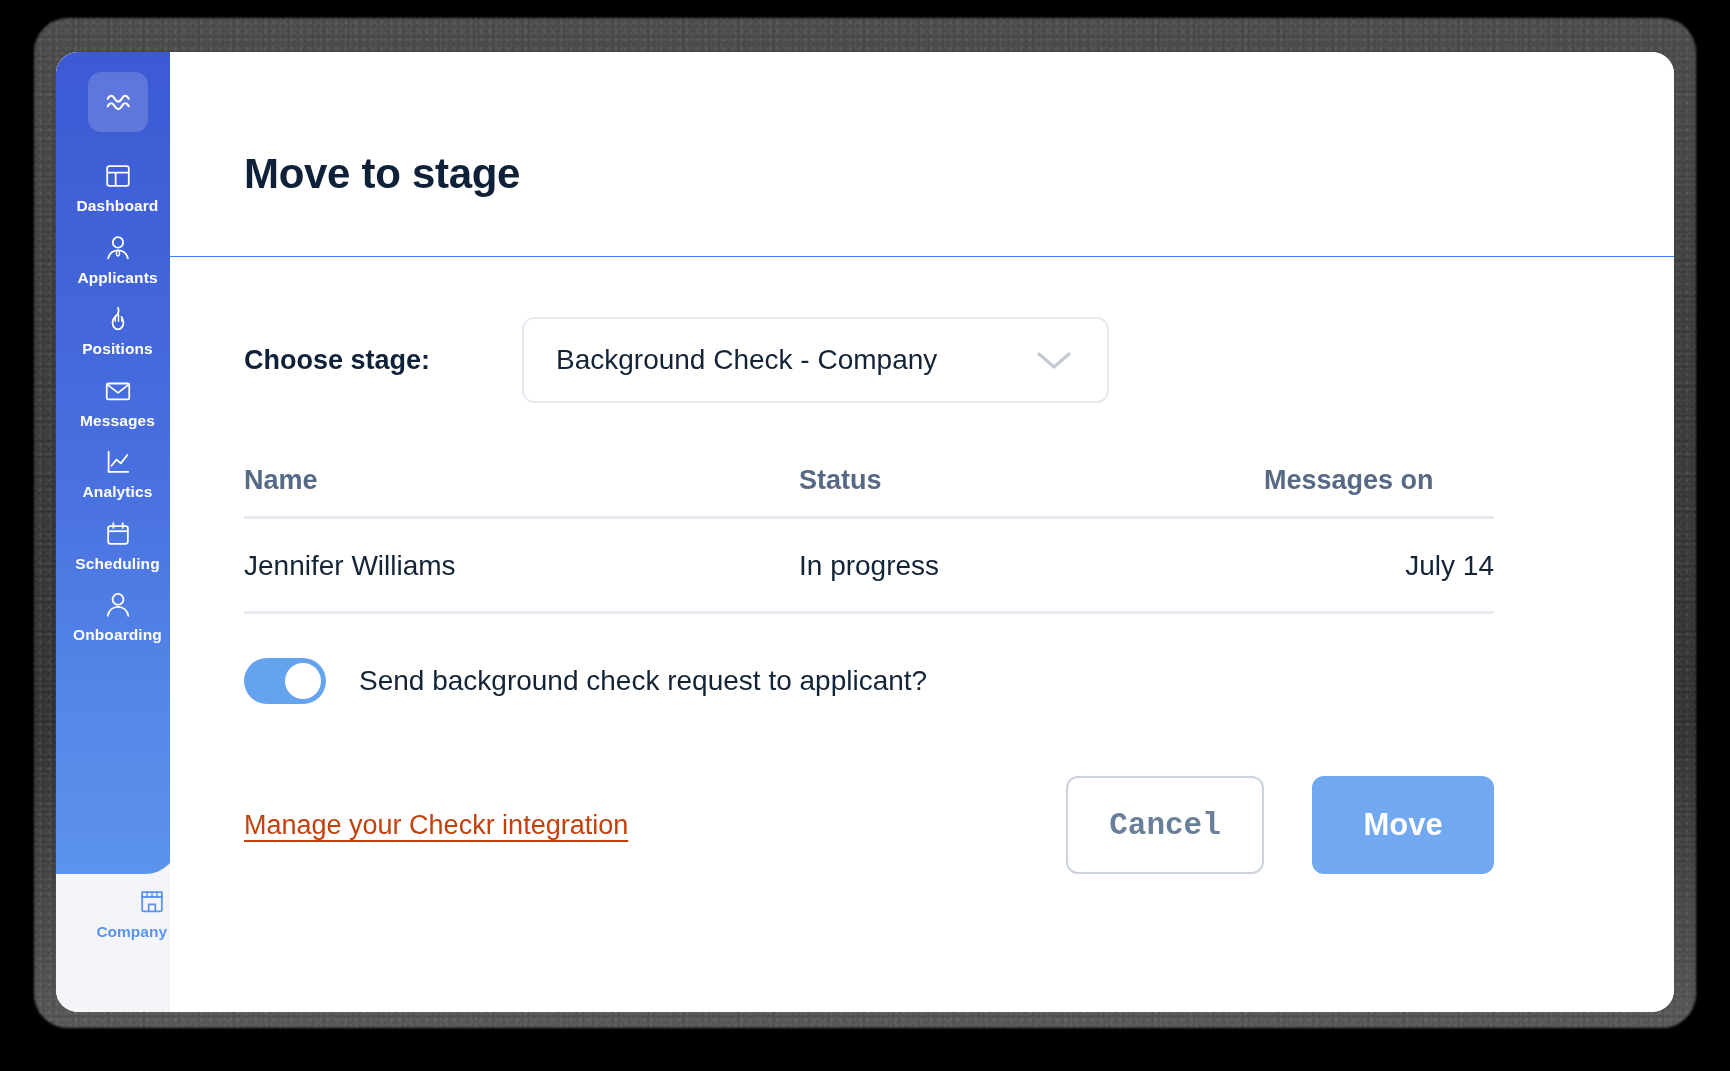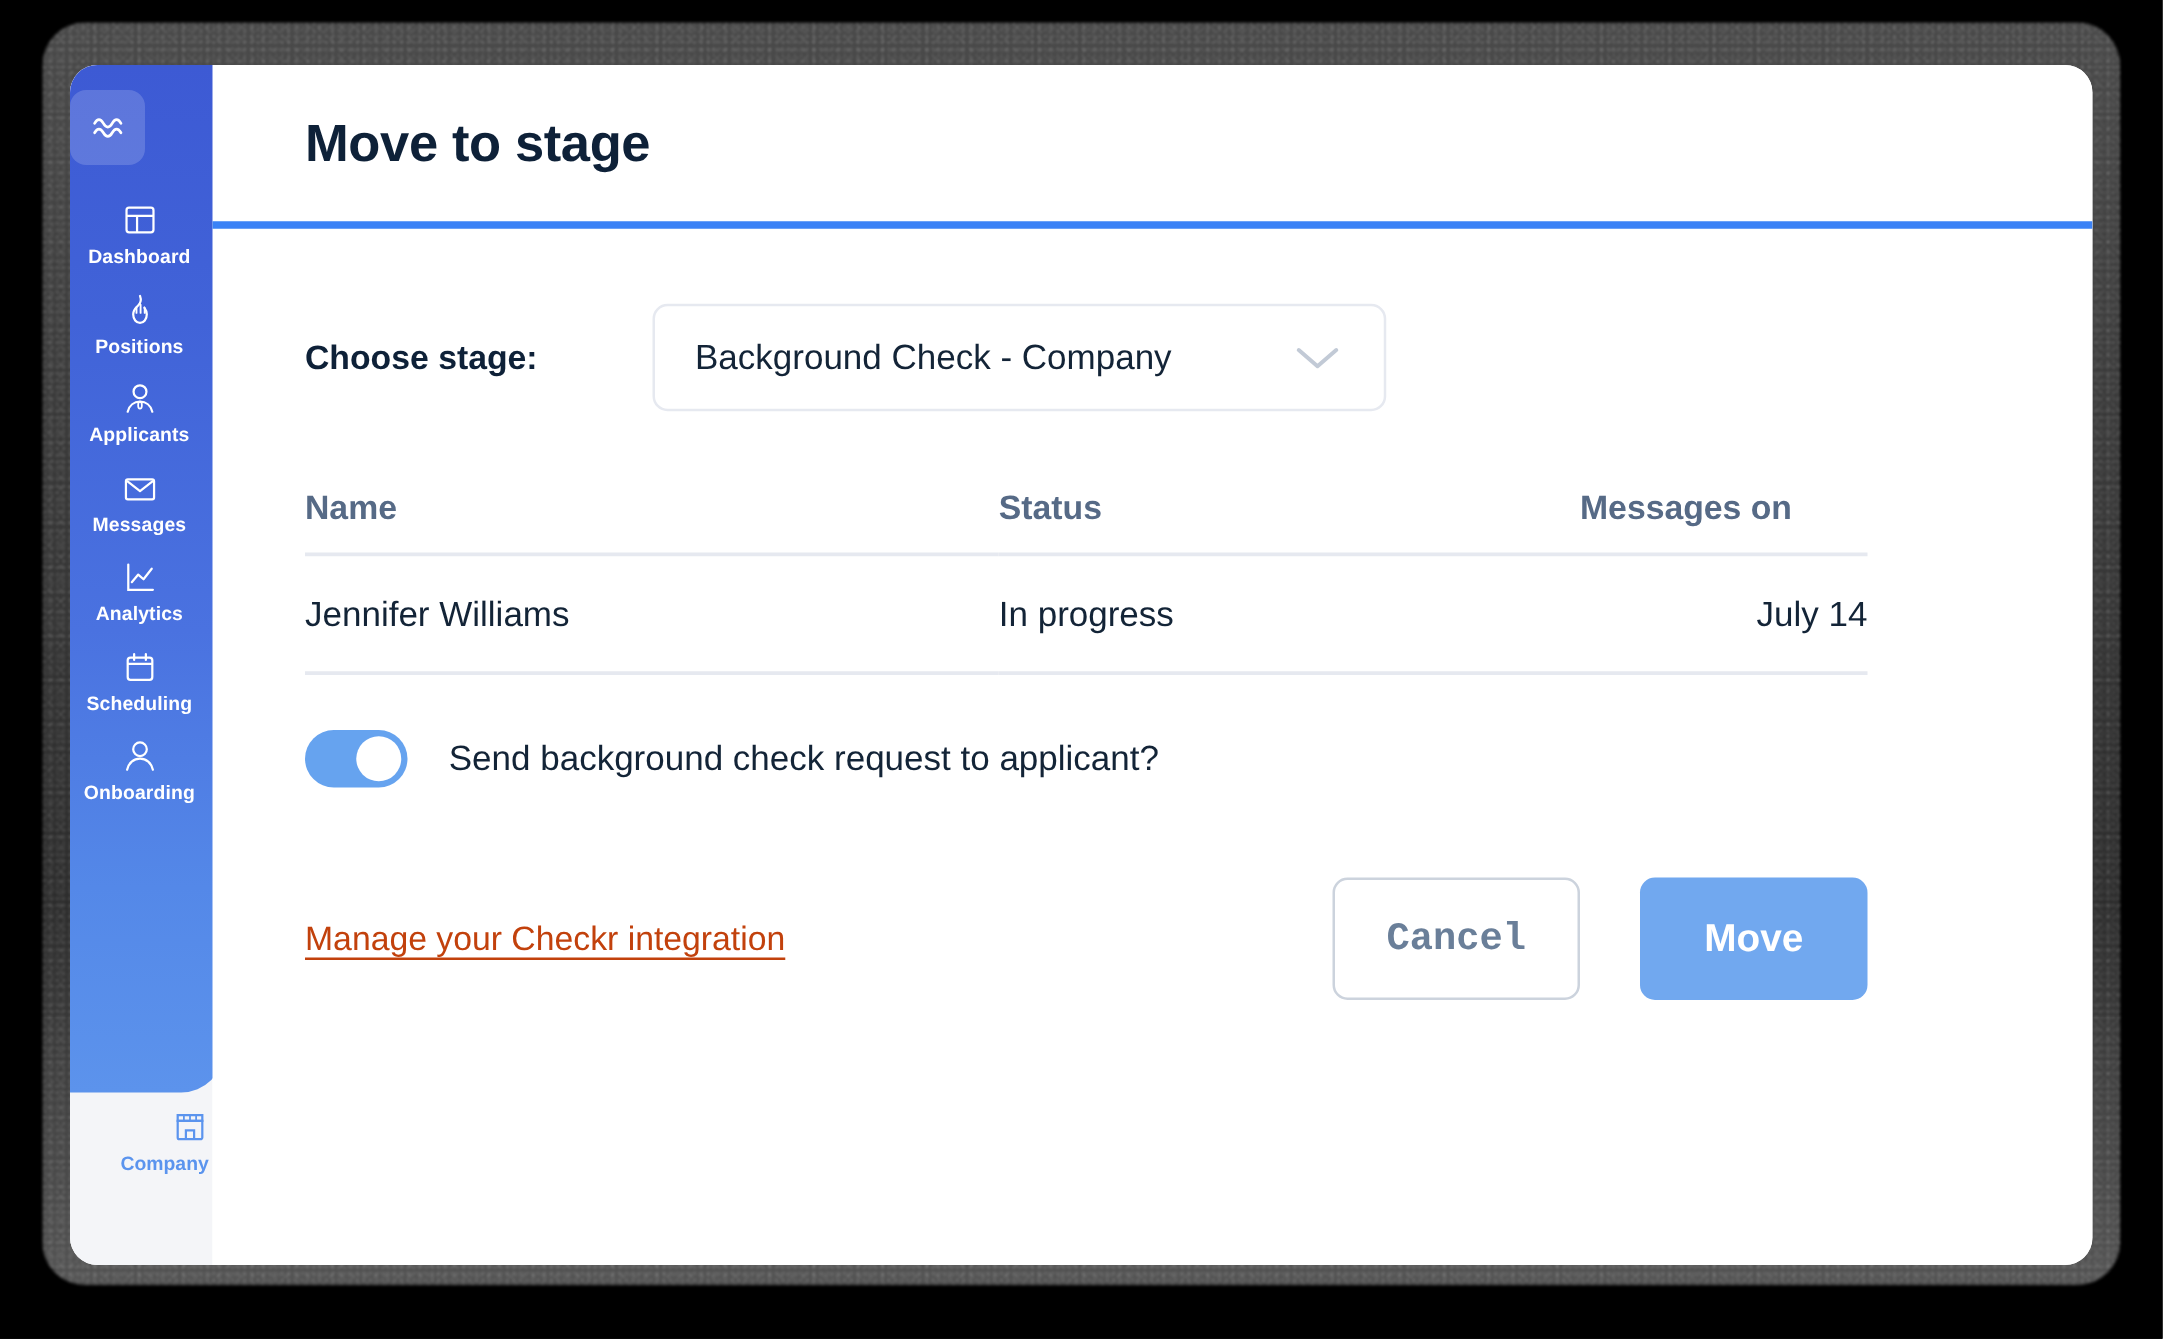--- a/index.html
+++ b/index.html
@@ -70,20 +70,21 @@
   }
   .sidebar {
     position: absolute;
     left: 0; top: 0;
     width: 123px;
     height: 822px;
     background: linear-gradient(180deg, #3d5ad4 0%, #4163d8 25%, #4a72e0 55%, #5488e8 80%, #5c93ec 100%);
     border-bottom-right-radius: 34px;
     display: flex;
     flex-direction: column;
+    align-items: center;
     padding-top: 20px;
   }
   .logo-tile {
     width: 60px; height: 60px;
     border-radius: 13px;
     background: rgba(255,255,255,0.17);
     display: flex; align-items: center; justify-content: center;
     margin-bottom: 18px;
   }
   .nav-item {
@@ -119,25 +120,26 @@
   }
   .company-item .nav-label { color: #5b94ee; font-size: 15.5px; font-weight: 600; }
 
   
   .main {
     flex: 1 1 auto;
     background: #ffffff;
     position: relative;
   }
   .modal-header {
-    height: 131px;
-    border-bottom: 6px solid #3b82f6;
+    height: 165px;
+    border-bottom: 1px solid #3b82f6;
     display: flex;
     align-items: center;
     padding-left: 74px;
+    margin-top: 40px;
   }
   .modal-title {
     font-size: 42px;
     font-weight: 700;
     color: #0e2138;
     letter-spacing: -0.3px;
   }
   .modal-body { padding: 0 74px 0 74px; }
 
   .stage-row {
@@ -277,33 +279,33 @@
         <div class="nav-item">
           <svg class="nav-icon" viewBox="0 0 32 32" fill="none">
             <rect x="4.5" y="5.5" width="23" height="21" rx="2.2" stroke="#fff" stroke-width="1.9"></rect>
             <path d="M4.5 12.5h23M13.5 12.5v14" stroke="#fff" stroke-width="1.9"></path>
           </svg>
           <span class="nav-label">Dashboard</span>
         </div>
 
         <div class="nav-item">
           <svg class="nav-icon" viewBox="0 0 32 32" fill="none">
-            <path d="M16 4c1.6 4.2.3 6.3-1.4 8-1.9 1.9-4.4 3.6-4.4 7.6C10.2 24 12.8 27 16 27s5.8-3 5.8-7.4c0-2.3-1-4.2-2.1-5.7" stroke="#fff" stroke-width="1.9" stroke-linejoin="round" stroke-linecap="round"></path>
-            <path d="M13 13.5v5M16.5 11.5v7M20 14.5v4" stroke="#fff" stroke-width="1.6" stroke-linecap="round"></path>
-          </svg>
-          <span class="nav-label">Positions</span>
-        </div>
-
-        <div class="nav-item">
-          <svg class="nav-icon" viewBox="0 0 32 32" fill="none">
             <circle cx="16" cy="10" r="5.5" stroke="#fff" stroke-width="1.9"></circle>
             <path d="M5.5 27c1.3-5.3 5.5-8.5 10.5-8.5S25.2 21.7 26.5 27" stroke="#fff" stroke-width="1.9" stroke-linecap="round"></path>
             <ellipse cx="16" cy="21.5" rx="1.6" ry="3" stroke="#fff" stroke-width="1.5"></ellipse>
           </svg>
           <span class="nav-label">Applicants</span>
+        </div>
+
+        <div class="nav-item">
+          <svg class="nav-icon" viewBox="0 0 32 32" fill="none">
+            <path d="M16 4c1.6 4.2.3 6.3-1.4 8-1.9 1.9-4.4 3.6-4.4 7.6C10.2 24 12.8 27 16 27s5.8-3 5.8-7.4c0-2.3-1-4.2-2.1-5.7" stroke="#fff" stroke-width="1.9" stroke-linejoin="round" stroke-linecap="round"></path>
+            <path d="M13 13.5v5M16.5 11.5v7M20 14.5v4" stroke="#fff" stroke-width="1.6" stroke-linecap="round"></path>
+          </svg>
+          <span class="nav-label">Positions</span>
         </div>
 
         <div class="nav-item">
           <svg class="nav-icon" viewBox="0 0 32 32" fill="none">
             <rect x="4" y="8" width="24" height="17" rx="1.6" stroke="#fff" stroke-width="1.9"></rect>
             <path d="M4.8 9.2 16 18 27.2 9.2" stroke="#fff" stroke-width="1.9" stroke-linejoin="round"></path>
           </svg>
           <span class="nav-label">Messages</span>
         </div>
 

